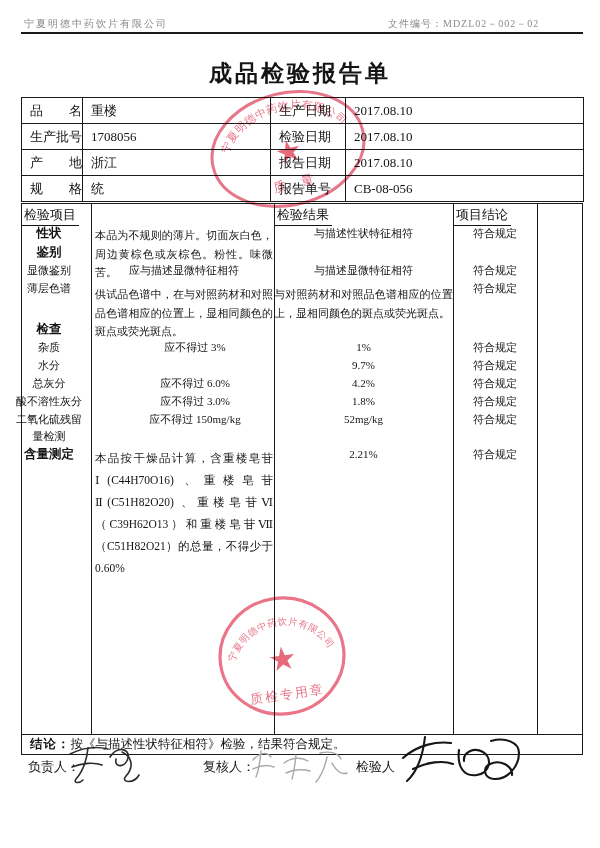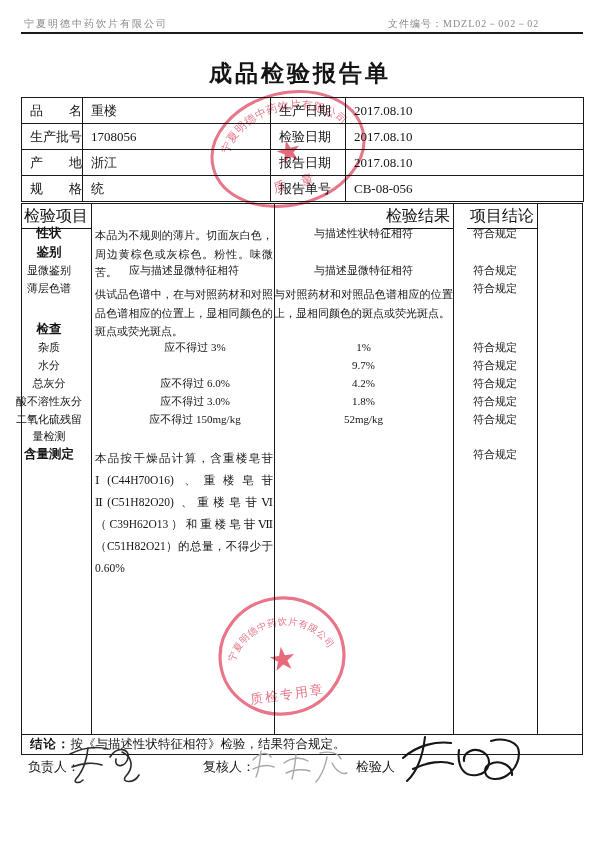--- a/index.html
+++ b/index.html
@@ -13,21 +13,21 @@
   .title{left:0;top:58px;width:600px;text-align:center;font-size:23px;font-weight:bold;letter-spacing:3px;}
   
   table.info{position:absolute;left:21px;top:97px;width:562px;border-collapse:collapse;table-layout:fixed;}
   table.info td{border:1px solid #1a1a1a;height:25px;font-size:13px;padding:0 0 0 8px;white-space:nowrap;overflow:hidden;}
   table.info td.val{font-weight:normal;}
   
   .mt-box{left:21px;top:203px;width:560px;height:550px;border:1px solid #1a1a1a;}
   .vline{position:absolute;top:0;width:1px;height:530px;background:#1a1a1a;}
   .hline{position:absolute;left:0;top:530px;width:560px;height:1px;background:#1a1a1a;}
   
-  .hl{top:206px;font-size:16px;text-align:right;}
+  .hl{top:206px;font-size:13px;text-align:left;}
   .us{display:inline-block;border-bottom:1px solid #141414;padding:0 3px 1px;}
   .c-a{left:14px;width:70px;text-align:center;font-size:11px;line-height:15px;}
   .cat{font-size:12.5px;font-weight:bold;}
   .c-b{left:95px;width:178px;font-size:11px;line-height:15px;text-align:center;}
   .c-c{left:274px;width:179px;font-size:11px;line-height:15px;}
   .c-d{left:453px;width:84px;text-align:center;font-size:11px;line-height:15px;}
   .para{line-height:18.5px;text-align:justify;}
   .wide{line-height:22px;}
   .ind{padding-left:22px;box-sizing:border-box;}
   .ctr{text-align:center;}
@@ -118,20 +118,21 @@
   <div class="abs c-b para wide" style="top:447px;font-size:11.5px">本品按干燥品计算，含重楼皂苷Ⅰ(C44H70O16) 、重楼皂苷Ⅱ(C51H82O20) 、重楼皂苷Ⅵ（C39H62O13）和重楼皂苷Ⅶ（C51H82O21）的总量，不得少于0.60%</div>
 
   <div class="abs c-c ctr" style="top:226px">与描述性状特征相符</div>
   <div class="abs c-c ctr" style="top:263px">与描述显微特征相符</div>
   <div class="abs c-c para" style="top:285px">与对照药材和对照品色谱相应的位置上，显相同颜色的斑点或荧光斑点。</div>
   <div class="abs c-c ctr" style="top:340px">1%</div>
   <div class="abs c-c ctr" style="top:358px">9.7%</div>
   <div class="abs c-c ctr" style="top:376px">4.2%</div>
   <div class="abs c-c ctr" style="top:394px">1.8%</div>
   <div class="abs c-c ctr" style="top:412px">52mg/kg</div>
+  <div class="abs c-c ctr" style="top:447px">2.21%</div>
 
   <div class="abs c-d" style="top:226px">符合规定</div>
   <div class="abs c-d" style="top:263px">符合规定</div>
   <div class="abs c-d" style="top:281px">符合规定</div>
   <div class="abs c-d" style="top:340px">符合规定</div>
   <div class="abs c-d" style="top:358px">符合规定</div>
   <div class="abs c-d" style="top:376px">符合规定</div>
   <div class="abs c-d" style="top:394px">符合规定</div>
   <div class="abs c-d" style="top:412px">符合规定</div>
   <div class="abs c-d" style="top:447px">符合规定</div>

